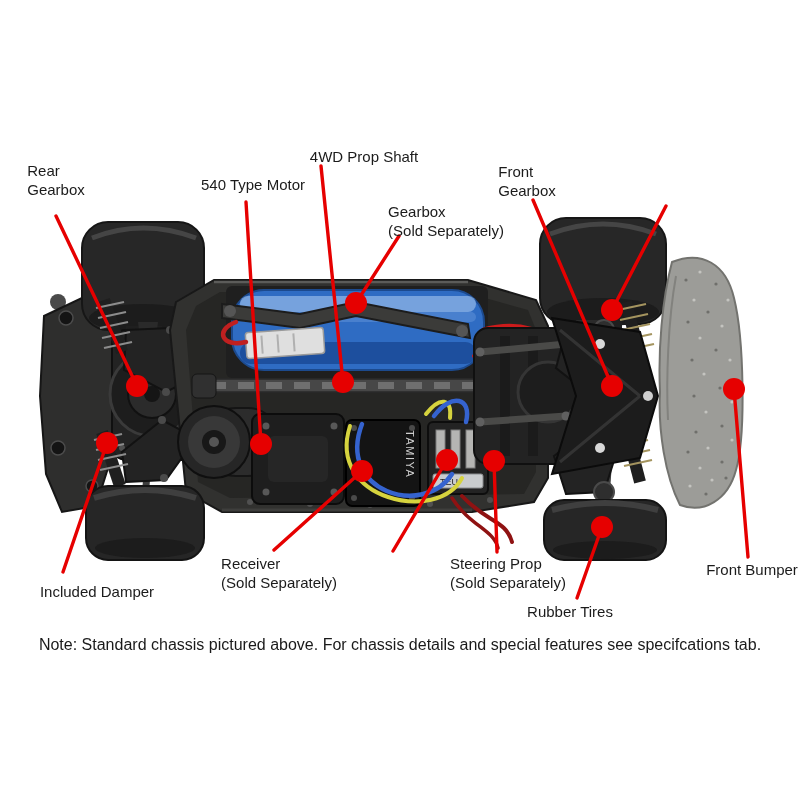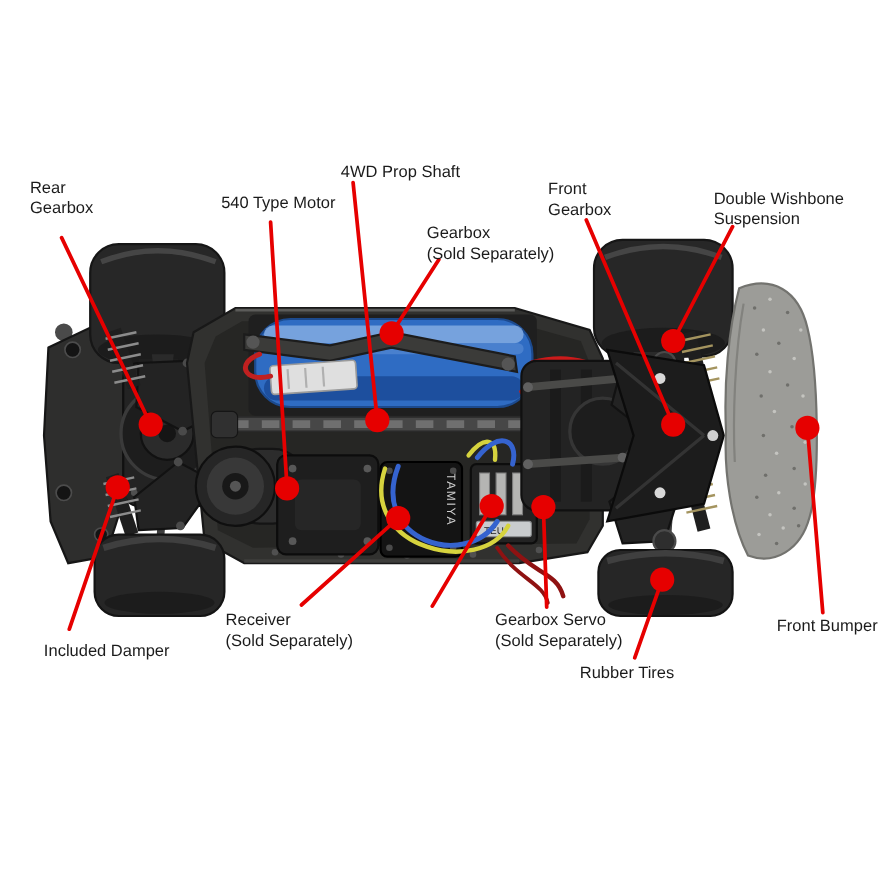--- a/index.html
+++ b/index.html
@@ -307,35 +307,32 @@
     <span class="ln">4WD Prop Shaft</span>
   </div>
   <div class="label" style="left:446px;top:202px">
     <span class="ln">Gearbox</span>
     <span class="ln">(Sold Separately)</span>
   </div>
   <div class="label" style="left:527px;top:162px">
     <span class="ln">Front</span>
     <span class="ln">Gearbox</span>
   </div>
-  <div class="label" style="left:708px;top:171px">
-    <span class="ln">Double Wishbone</span>
-    <span class="ln">Suspension</span>
-  </div>
   <div class="label" style="left:97px;top:582px">
     <span class="ln">Included Damper</span>
   </div>
-  <div class="label" style="left:263px;top:554px">
+  <div class="label" style="left:279px;top:554px">
     <span class="ln">Receiver</span>
     <span class="ln">(Sold Separately)</span>
   </div>
   <div class="label" style="left:508px;top:554px">
-    <span class="ln">Gearbox Servo</span>
+    <span class="ln">Steering Prop</span>
     <span class="ln">(Sold Separately)</span>
   </div>
   <div class="label" style="left:570px;top:602px">
     <span class="ln">Rubber Tires</span>
   </div>
   <div class="label" style="left:752px;top:560px">
     <span class="ln">Front Bumper</span>
   </div>
 
+  <div class="note">Note: Standard chassis pictured above. For chassis details and special features see specifcations tab.</div>
 </div>
 
 </body></html>

